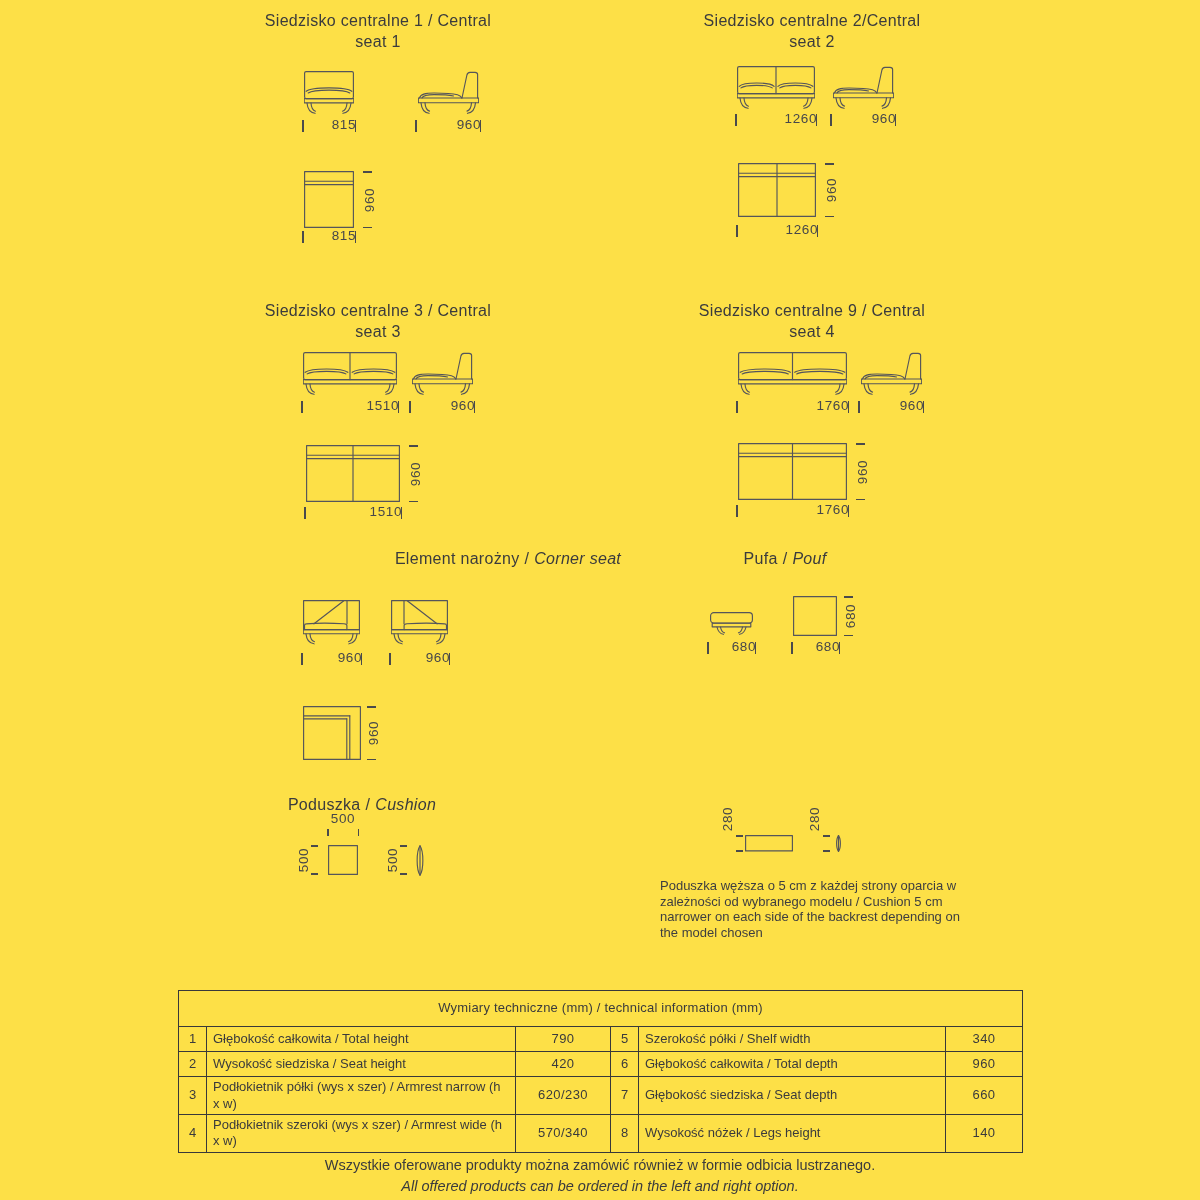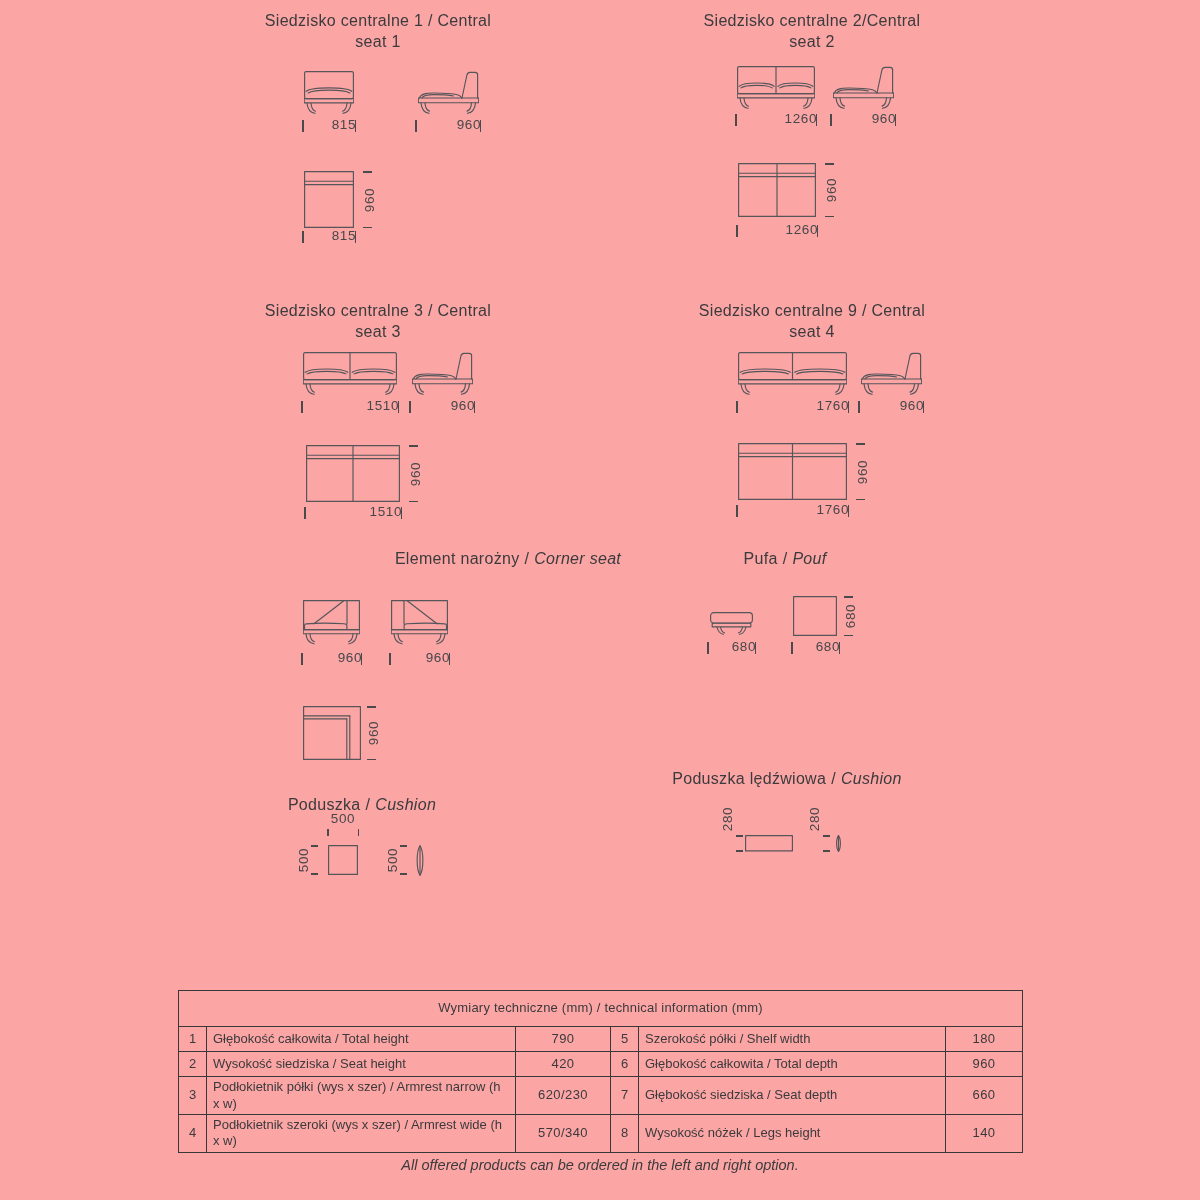--- a/index.html
+++ b/index.html
@@ -1,16 +1,16 @@
 <!DOCTYPE html>
 <html><head>
 <meta charset="utf-8">
 <style>
   html,body{margin:0;padding:0;background:#fff;}
-  .page{position:relative;width:1200px;height:1200px;background:#fca5a5;overflow:hidden;
+  .page{position:relative;width:1200px;height:1200px;background:#fde047;overflow:hidden;
         font-family:"Liberation Sans",sans-serif;color:#3e3e40;}
   .title{position:absolute;text-align:center;font-size:16px;letter-spacing:.3px;line-height:21px;color:#3b3b3d;}
   .title .en{font-style:italic;}
   .title .sep{margin:0 5px;}
   svg.dwg{position:absolute;}
   svg.dwg *{fill:none;stroke:#55555a;stroke-width:1.15;stroke-linecap:round;stroke-linejoin:round;}
   
   .dimh{position:absolute;height:14px;}
   .dimh::before,.dimh::after{content:"";position:absolute;top:1px;width:1.5px;height:12px;background:#4a4a4c;}
   .dimh::before{left:0;}.dimh::after{right:0;}
@@ -309,57 +309,55 @@
   <div class="htick" style="left:311px;top:845px"></div>
   <div class="htick" style="left:311px;top:873px"></div>
   <div class="vlabel" style="left:377px;top:853px">500</div>
   <div class="htick" style="left:400px;top:845px"></div>
   <div class="htick" style="left:400px;top:873px"></div>
   <svg class="dwg" style="left:414px;top:845px" width="12" height="31" viewBox="0 0 12 31">
     <path d="M6,0.8 C9.8,6.5 9.8,24.5 6,30.2 C2.2,24.5 2.2,6.5 6,0.8 Z"></path>
     <path d="M6,0.8 V30.2"></path>
   </svg>
 
-  <div class="title" style="left:620px;top:768px;width:334px">
-    <span>Poduszka lędźwiowa</span><span class="sep">/</span><span class="en">Cushion</span>
-  </div>
   <div class="vlabel" style="left:712px;top:812px">280</div>
   <div class="htick" style="left:736px;top:835px"></div>
   <div class="htick" style="left:736px;top:850px"></div>
   <svg class="dwg" style="left:745px;top:835px" width="48" height="17" viewBox="0 0 48 17">
     <rect x="0.6" y="0.6" width="46.8" height="15.3"></rect>
   </svg>
   <div class="vlabel" style="left:799px;top:812px">280</div>
   <div class="htick" style="left:823px;top:835px"></div>
   <div class="htick" style="left:823px;top:850px"></div>
   <svg class="dwg" style="left:834px;top:835px" width="9" height="17" viewBox="0 0 9 17">
     <path d="M4.5,0.6 C7,3.6 7,13.4 4.5,16.4 C2,13.4 2,3.6 4.5,0.6 Z"></path>
     <path d="M4.5,0.6 V16.4"></path>
   </svg>
+  <div class="note" style="left:660px;top:878px;width:306px">Poduszka węższa o 5 cm z każdej strony oparcia w zależności od wybranego modelu / Cushion 5 cm narrower on each side of the backrest depending on the model chosen</div>
 
   <table class="spec">
     <colgroup>
         <col style="width:28px">
         <col style="width:309px">
         <col style="width:95px">
         <col style="width:28px">
         <col style="width:307px">
         <col style="width:77px">
       </colgroup>
     <tbody>
         <tr style="height:36px">
           <td class="thead" colspan="6">Wymiary techniczne (mm) / technical information (mm)</td>
         </tr>
     <tr style="height:25px">
       <td class="num">1</td>
       <td class="lab">Głębokość całkowita / Total height</td>
       <td class="val">790</td>
       <td class="num">5</td>
       <td class="lab">Szerokość półki / Shelf width</td>
-      <td class="val">180</td>
+      <td class="val">340</td>
     </tr>
     <tr style="height:25px">
       <td class="num">2</td>
       <td class="lab">Wysokość siedziska / Seat height</td>
       <td class="val">420</td>
       <td class="num">6</td>
       <td class="lab">Głębokość całkowita / Total depth</td>
       <td class="val">960</td>
     </tr>
     <tr style="height:38px">
@@ -375,16 +373,17 @@
       <td class="lab">Podłokietnik szeroki (wys x szer) / Armrest wide (h x w)</td>
       <td class="val">570/340</td>
       <td class="num">8</td>
       <td class="lab">Wysokość nóżek / Legs height</td>
       <td class="val">140</td>
     </tr>
   </tbody>
     </table>
 
   <div class="footer" style="top:1155px">
+    <div>Wszystkie oferowane produkty można zamówić również w formie odbicia lustrzanego.</div>
     <div class="it">All offered products can be ordered in the left and right option.</div>
   </div>
 
 </div>
 
 </body></html>

